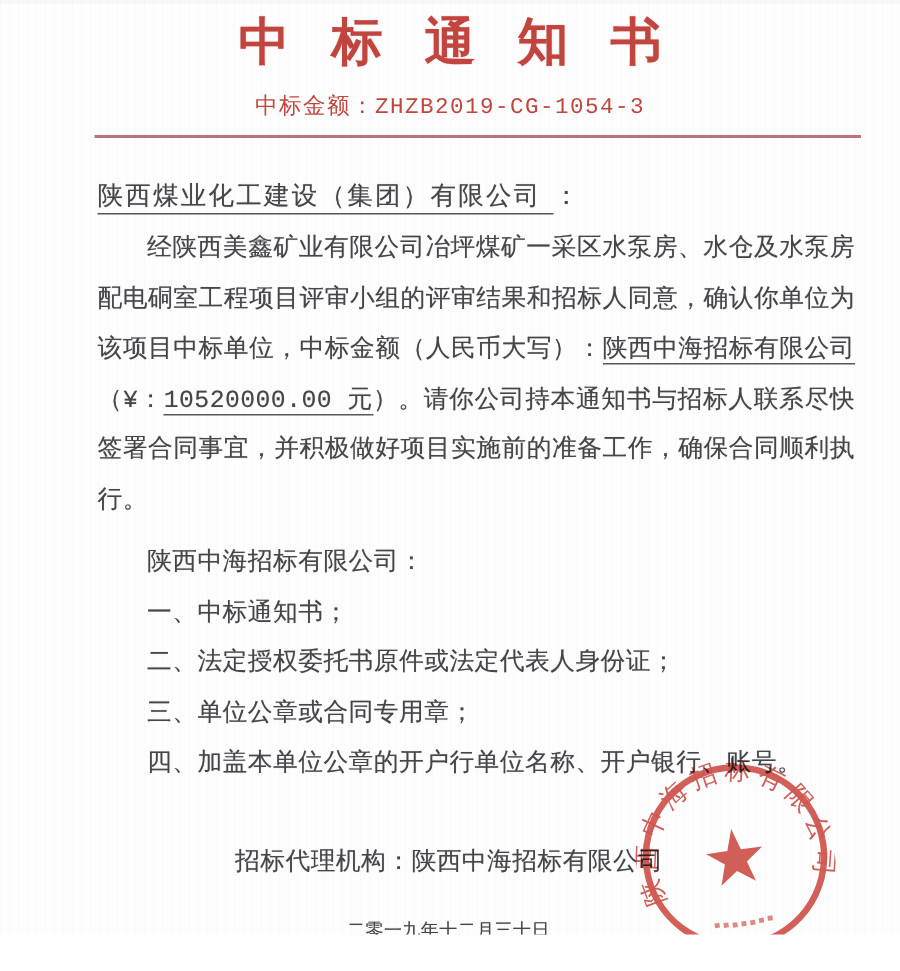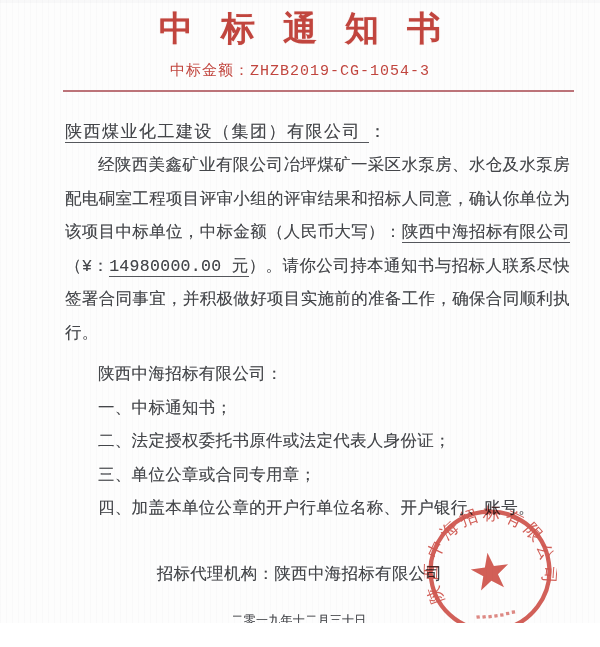--- a/index.html
+++ b/index.html
@@ -54,21 +54,21 @@
   <div class="title">中标通知书</div>
 
   <div class="proj"><span>中标金额：</span><span>ZHZB2019-CG-1054-3</span></div>
 
   <hr class="rule">
 
   <div class="content">
 
     <div class="addressee"><span class="ub">陕西煤业化工建设（集团）有限公司</span><span>：</span></div>
 
-    <p class="para"><span>经陕西美鑫矿业有限公司冶坪煤矿一采区水泵房、水仓及水泵房配电硐室工程项目评审小组的评审结果和招标人同意，确认你单位为该项目中标单位，中标金额（人民币大写）：</span><span class="ul-seg">陕西中海招标有限公司</span><span>（¥：</span><span class="ul-seg">14980000.00 元</span><span>）。请你公司持本通知书与招标人联系尽快签署合同事宜，并积极做好项目实施前的准备工作，确保合同顺利执行。</span></p>
+    <p class="para"><span>经陕西美鑫矿业有限公司冶坪煤矿一采区水泵房、水仓及水泵房配电硐室工程项目评审小组的评审结果和招标人同意，确认你单位为该项目中标单位，中标金额（人民币大写）：</span><span class="ul-seg">陕西中海招标有限公司</span><span>（¥：</span><span class="ul-seg">10520000.00 元</span><span>）。请你公司持本通知书与招标人联系尽快签署合同事宜，并积极做好项目实施前的准备工作，确保合同顺利执行。</span></p>
 
     <p class="intro">陕西中海招标有限公司：</p>
 
     <div class="materials">
       <p>一、中标通知书；</p>
       <p>二、法定授权委托书原件或法定代表人身份证；</p>
       <p>三、单位公章或合同专用章；</p>
       <p>四、加盖本单位公章的开户行单位名称、开户银行、账号。</p>
     </div>
 

